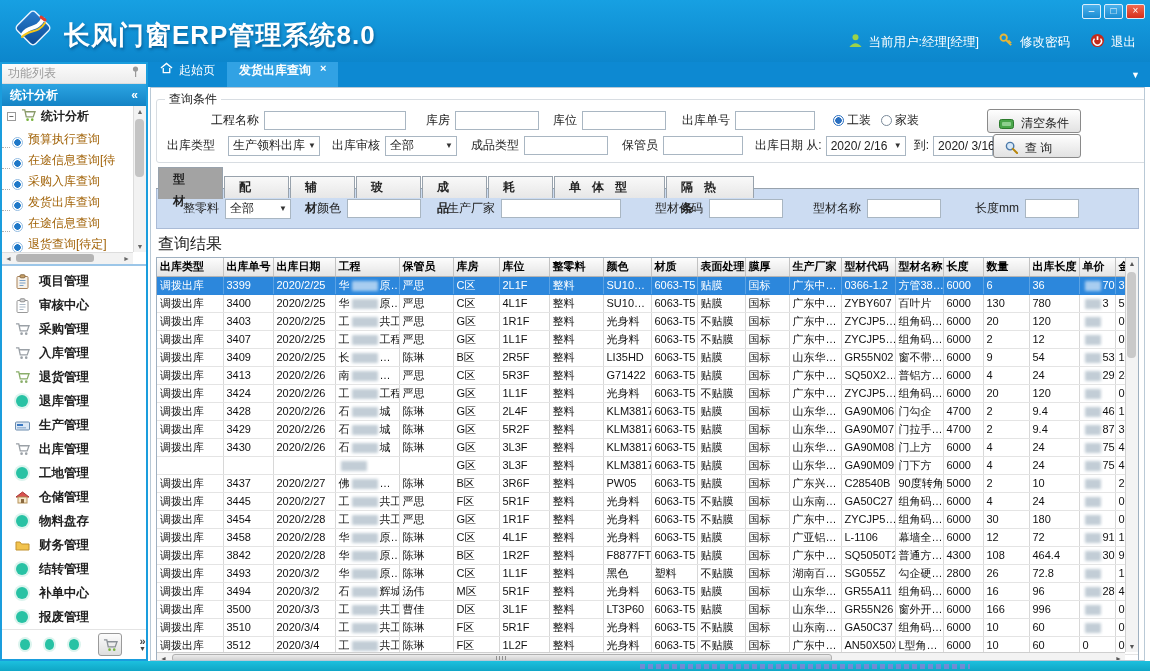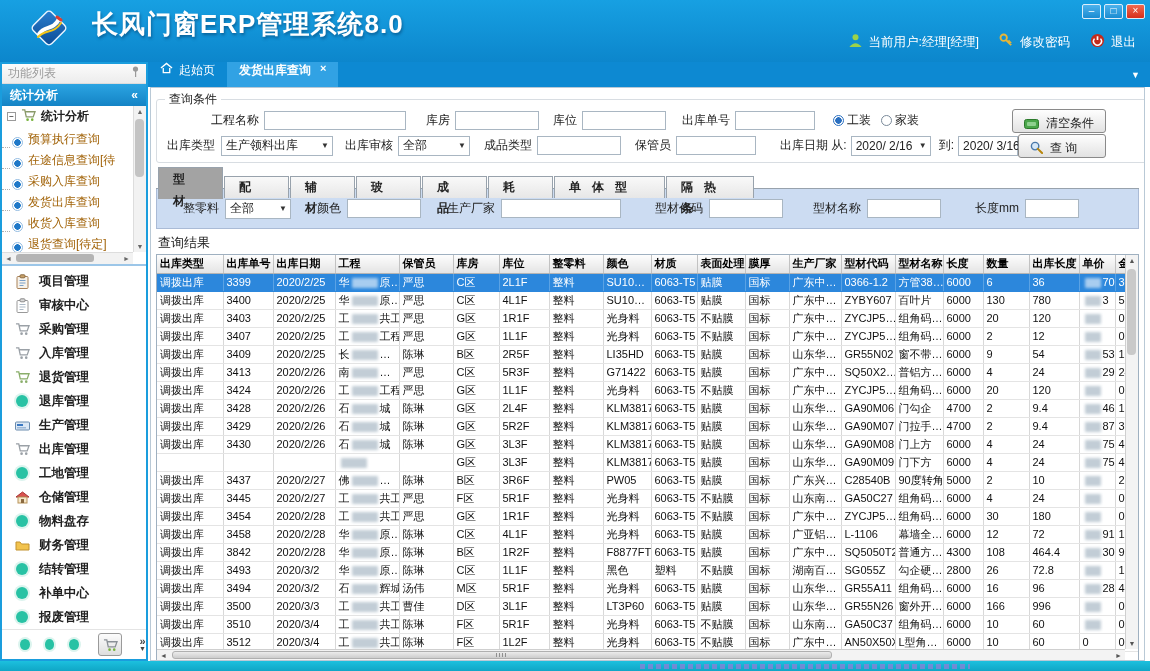--- a/index.html
+++ b/index.html
@@ -1,20 +1,20 @@
 <!DOCTYPE html>
 <html><head>
 <meta charset="utf-8">
 <style>
 *{margin:0;padding:0;box-sizing:border-box}
 body{width:1150px;height:671px;overflow:hidden;background:#fff;font-family:"Liberation Sans","DejaVu Sans",sans-serif}
 .app{position:relative;width:1150px;height:671px;overflow:hidden;background:#fff}
 
 header{position:absolute;left:0;top:0;width:1150px;height:62px;background:linear-gradient(180deg,#17a0e2,#0c86cc)}
-.brand{position:absolute;left:28px;top:7px;display:flex;align-items:flex-start;gap:22px}
+.brand{position:absolute;left:12px;top:7px;display:flex;align-items:flex-end;gap:10px}
 .brand h1{font-size:26px;color:#fff;font-weight:bold;letter-spacing:1px;text-shadow:1px 2px 3px rgba(0,40,80,.45)}
 .win-controls{position:absolute;right:5px;top:4px;display:flex;gap:3px}
 .wbtn{width:19px;height:15px;border:1px solid #dceefb;border-radius:2px;background:linear-gradient(#4db2ec,#1a8cd2);color:#fff;font-size:10px;line-height:12px;text-align:center;cursor:default}
 .wbtn.close{background:linear-gradient(#f06a50,#d62f1c)}
 .usermenu{position:absolute;right:14px;top:33px;display:flex;align-items:center;gap:20px;color:#fff;font-size:12.5px}
 .usermenu .uitem{display:flex;align-items:center;gap:6px}
 
 aside{position:absolute;left:0;top:62px;width:148px;height:599px;background:#fff;border:2px solid #1a9ddd;overflow:hidden}
 .fl-head{height:20px;background:linear-gradient(#fbfbfb,#ececec);color:#9a9a9a;font-size:12px;display:flex;align-items:center;justify-content:space-between;padding:0 6px;border-bottom:1px solid #dcdcdc}
 .sec-head{height:22px;background:linear-gradient(#2ba4e2,#1483c5);color:#fff;font-size:12px;font-weight:bold;display:flex;align-items:center;justify-content:space-between;padding:0 8px}
@@ -57,21 +57,21 @@
 .radio{width:11px;height:11px;min-width:11px;border:1px solid #7a8a9a;border-radius:50%;background:#fff;display:inline-block;margin-right:3px;vertical-align:-2px}
 .radio.on{border-color:#2a6fc0;background:radial-gradient(circle,#2a6fc0 0 3px,#fff 3.5px)}
 .btn{display:inline-flex;align-items:flex-end;gap:7px;height:24px;padding:0 11px;border:1px solid #8a8a8a;border-radius:3px;background:linear-gradient(#fefefe,#e2e2e2);font-size:12px;color:#222}
 
 .mat-tabs{margin-top:4px;border-bottom:1px solid #98a2ac;padding-left:2px;height:22px}
 .mtab{display:inline-block;height:22px;line-height:21px;padding:0 14px;border:1px solid #98a2ac;border-bottom:none;background:linear-gradient(#f9f9f9,#e7e7e7);font-size:12px;font-weight:bold;color:#222;margin-right:1px;vertical-align:bottom}
 .mtab span{letter-spacing:11px;margin-right:-11px}
 .mtab.on{background:#a3a3a3;height:32px;margin-bottom:-1px;line-height:22px}
 .subfilter{background:#ccdcf2;border:1px solid #aabbd6;border-top:none;height:40px;display:flex;align-items:center;font-size:12px;color:#222;white-space:nowrap}
 
-.results-label{font-size:13px;color:#222;margin:5px 0 2px 2px}
+.results-label{font-size:16px;color:#222;margin:5px 0 2px 2px}
 .tablewrap{position:relative;height:408px;border:1px solid #9fb0c0;overflow:hidden;background:#fff}
 table{border-collapse:collapse;table-layout:fixed;width:988px}
 th{height:18px;background:linear-gradient(#fdfdfd,#e4e4e4);border-right:1px solid #c2c2c2;border-bottom:1px solid #b4b4b4;font-size:11px;font-weight:bold;color:#000;text-align:left;padding:0 3px;overflow:hidden;white-space:nowrap}
 td{height:18px;border-right:1px solid #d8d8d8;border-bottom:1px solid #e4e4e4;padding:0 3px;font-size:11px;color:#111;overflow:hidden;white-space:nowrap}
 tr.sel td{background:#2c87dc;color:#fff;border-right-color:#5aa2e4;border-bottom-color:#2c87dc}
 .px{display:inline-block;height:10px;background:#c2cdd6;border-radius:1px;filter:blur(1.5px);vertical-align:middle;margin:0 2px}
 .w26{width:26px}.w18{width:16px}
 tr.sel .px{background:#a8cdf0}
 .tv{position:absolute;top:0;right:0;bottom:12px;width:13px;background:#f3f3f3;border-left:1px solid #cfcfcf;display:flex;flex-direction:column;justify-content:space-between;align-items:center;font-size:7px;color:#555;padding:2px 0}
 .tvthumb{position:absolute;top:14px;right:2px;width:9px;height:86px;background:#c9c9c9;border-radius:4px}
@@ -177,21 +177,21 @@
               <span class="tlabel">采购入库查询</span>
             </div>
             <div class="tree-item">
               <span class="tln"></span>
               <span class="tdot"></span>
               <span class="tlabel">发货出库查询</span>
             </div>
             <div class="tree-item">
               <span class="tln"></span>
               <span class="tdot"></span>
-              <span class="tlabel">收货入库查询</span>
+              <span class="tlabel">在途信息查询</span>
             </div>
             <div class="tree-item">
               <span class="tln"></span>
               <span class="tdot"></span>
               <span class="tlabel">退货查询[待定]</span>
             </div>
           </div>
       </div>
       <div class="vsc">
           <span>▲</span>
@@ -381,34 +381,34 @@
           <button class="btn ml-auto" style="margin-right:212px">
             <span><svg width="15" height="10" viewBox="0 0 15 10">
                   <rect x="0.5" y="0.5" width="14" height="9" rx="2" fill="#4aa64a" stroke="#2c7a2c"></rect>
                   <rect x="3" y="3" width="9" height="4" rx="1" fill="#8fd08f"></rect>
                 </svg></span>
             <span>清空条件</span>
           </button>
         </div>
         <div class="qrow">
           <span style="margin-left:4px">出库类型</span>
-          <div class="combo" style="width:112px;margin-left:6px">
+          <div class="combo" style="width:92px;margin-left:13px">
               <span>生产领料出库</span>
               <span class="arr">▼</span>
             </div>
           <span style="margin-left:12px">出库审核</span>
           <div class="combo" style="width:72px;margin-left:5px">
               <span>全部</span>
               <span class="arr">▼</span>
             </div>
           <span style="margin-left:14px">成品类型</span>
           <input class="box" style="width: 84px; margin-left: 5px;">
           <span style="margin-left:14px">保管员</span>
           <input class="box" style="width: 80px; margin-left: 5px;">
-          <span style="margin-left:24px"><span>出库日期</span> <span>从:</span></span>
+          <span style="margin-left:12px"><span>出库日期</span> <span>从:</span></span>
           <div class="combo" style="width:80px;margin-left:4px">
               <span>2020/ 2/16</span>
               <span class="arr">▼</span>
             </div>
           <span style="margin-left:8px">到:</span>
           <div class="combo" style="width:60px;margin-left:4px">
               <span>2020/ 3/16</span>
               <span class="arr">▼</span>
             </div>
           <button class="btn ml-auto" style="margin-right:212px;width:88px">

